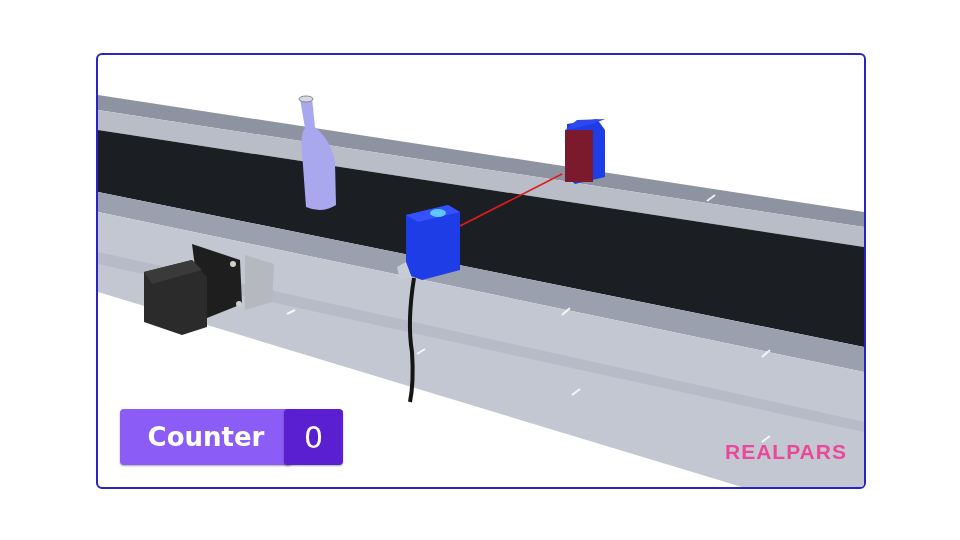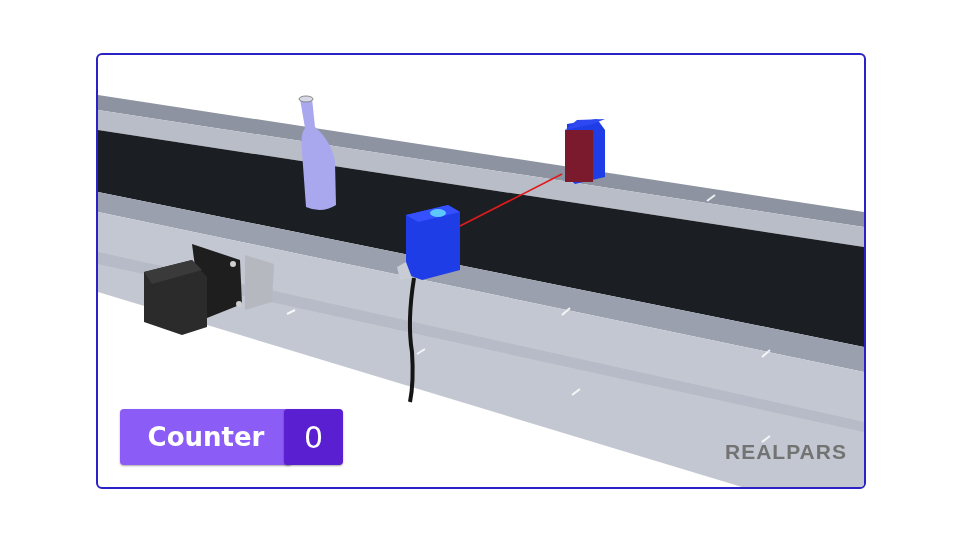--- a/index.html
+++ b/index.html
@@ -1,21 +1,21 @@
 <!DOCTYPE html>
 <html><head>
 <meta charset="utf-8">
 <style>
   html,body{margin:0;padding:0;background:#ffffff;}
   body{width:960px;height:540px;position:relative;overflow:hidden;font-family:"DejaVu Sans",sans-serif;}
   .frame{position:absolute;left:96px;top:53px;width:766px;height:432px;border:2px solid #2a22c4;border-radius:6px;overflow:hidden;background:#fff;}
   .scene{position:absolute;left:0;top:0;}
   .counter-label{position:absolute;left:120px;top:409px;width:172px;height:56px;background:#8b5cf6;border-radius:4px;color:#fff;font-weight:bold;font-size:26px;display:flex;align-items:center;justify-content:center;box-shadow:0 1px 2px rgba(0,0,0,.35);}
   .counter-value{position:absolute;left:284px;top:409px;width:59px;height:56px;background:#5a1fd1;border-radius:4px;color:#fff;font-size:30px;display:flex;align-items:center;justify-content:center;box-shadow:0 1px 2px rgba(0,0,0,.35);}
-  .logo{position:absolute;left:725px;top:440px;font-family:"Liberation Sans",sans-serif;font-weight:bold;font-size:21px;letter-spacing:1px;color:#737373;}
+  .logo{position:absolute;left:725px;top:440px;font-family:"Liberation Sans",sans-serif;font-weight:bold;font-size:21px;letter-spacing:1px;color:#ec4899;}
 </style>
 </head>
 <body>
 
 <div class="frame">
   <svg class="scene" width="766" height="432" viewBox="96 53 766 432">
 
     <polygon points="96,93 862,210 862,225 96,108" fill="#8d93a1"></polygon>
 
     <polygon points="96,108 862,225 862,245 96,128" fill="#b9bdc8"></polygon>

